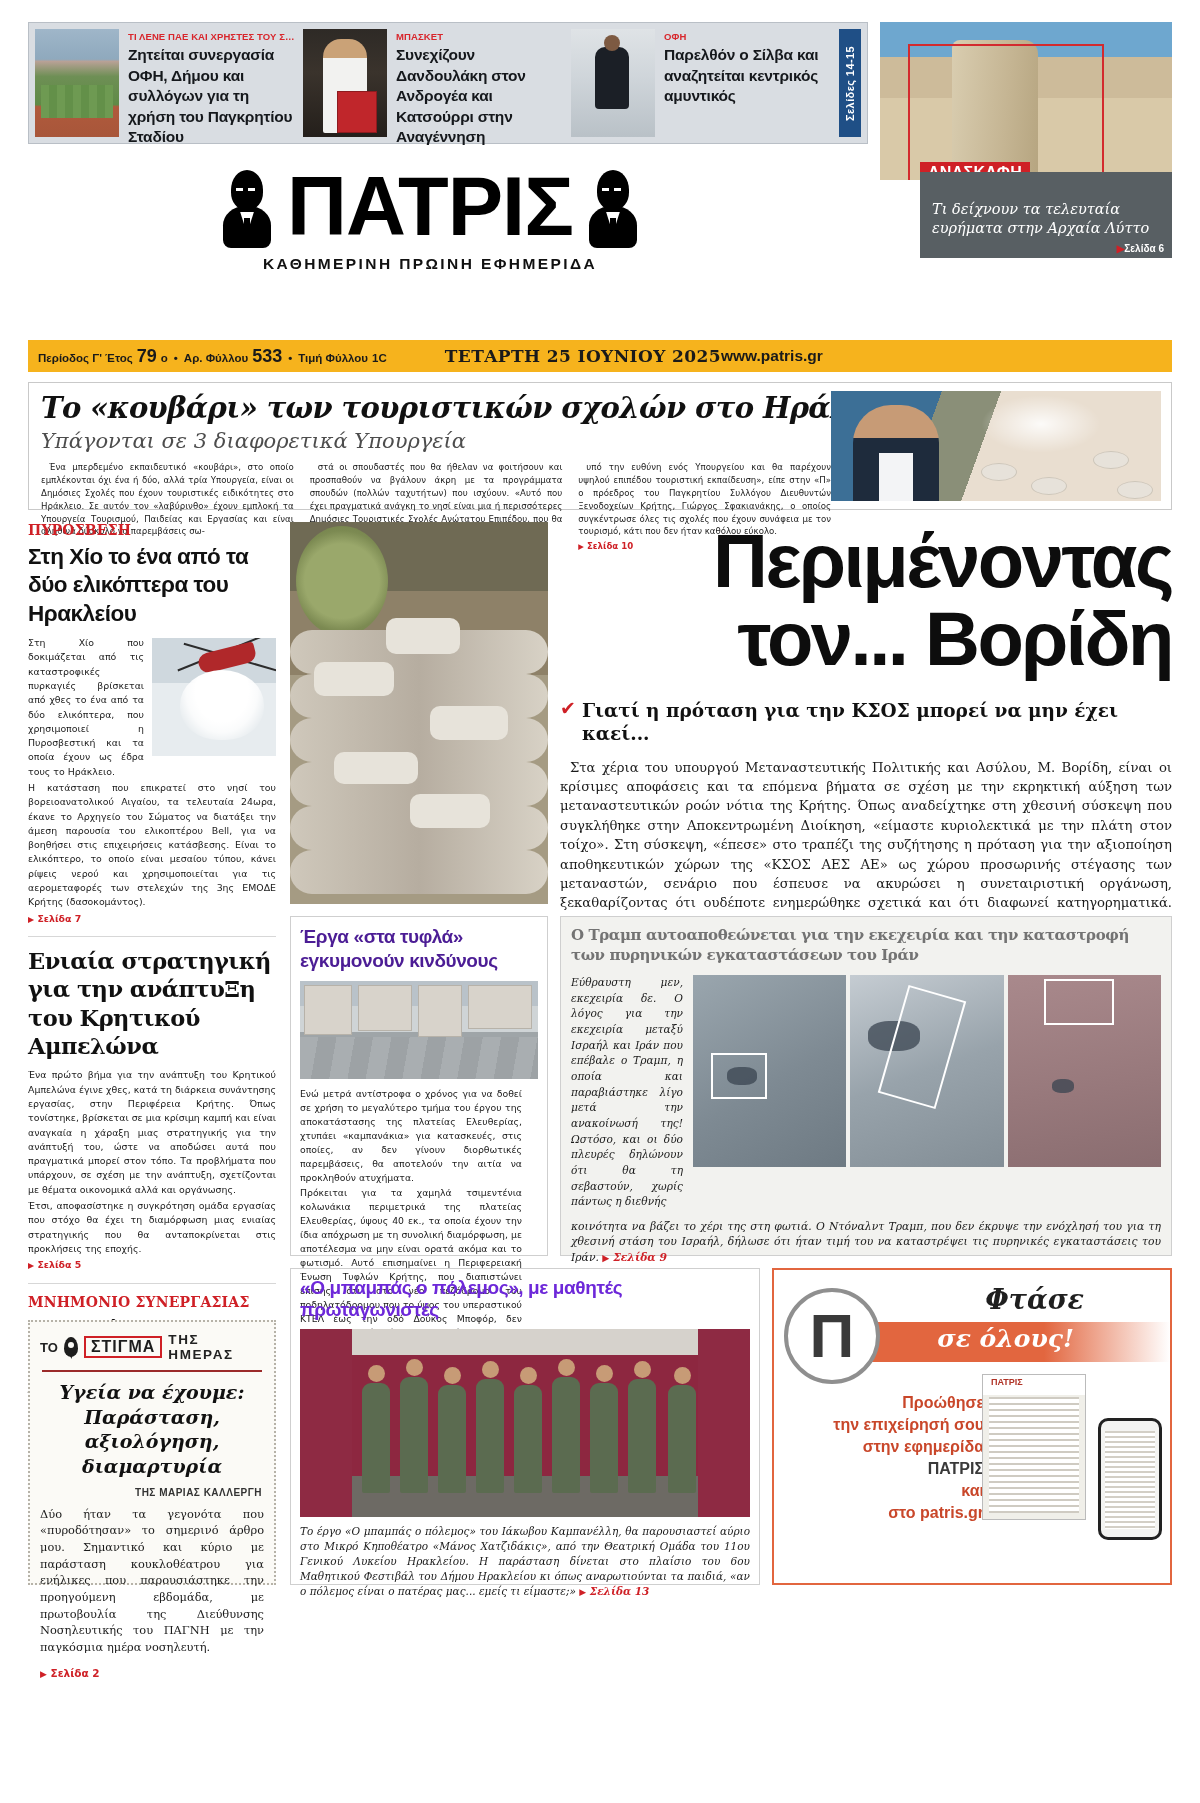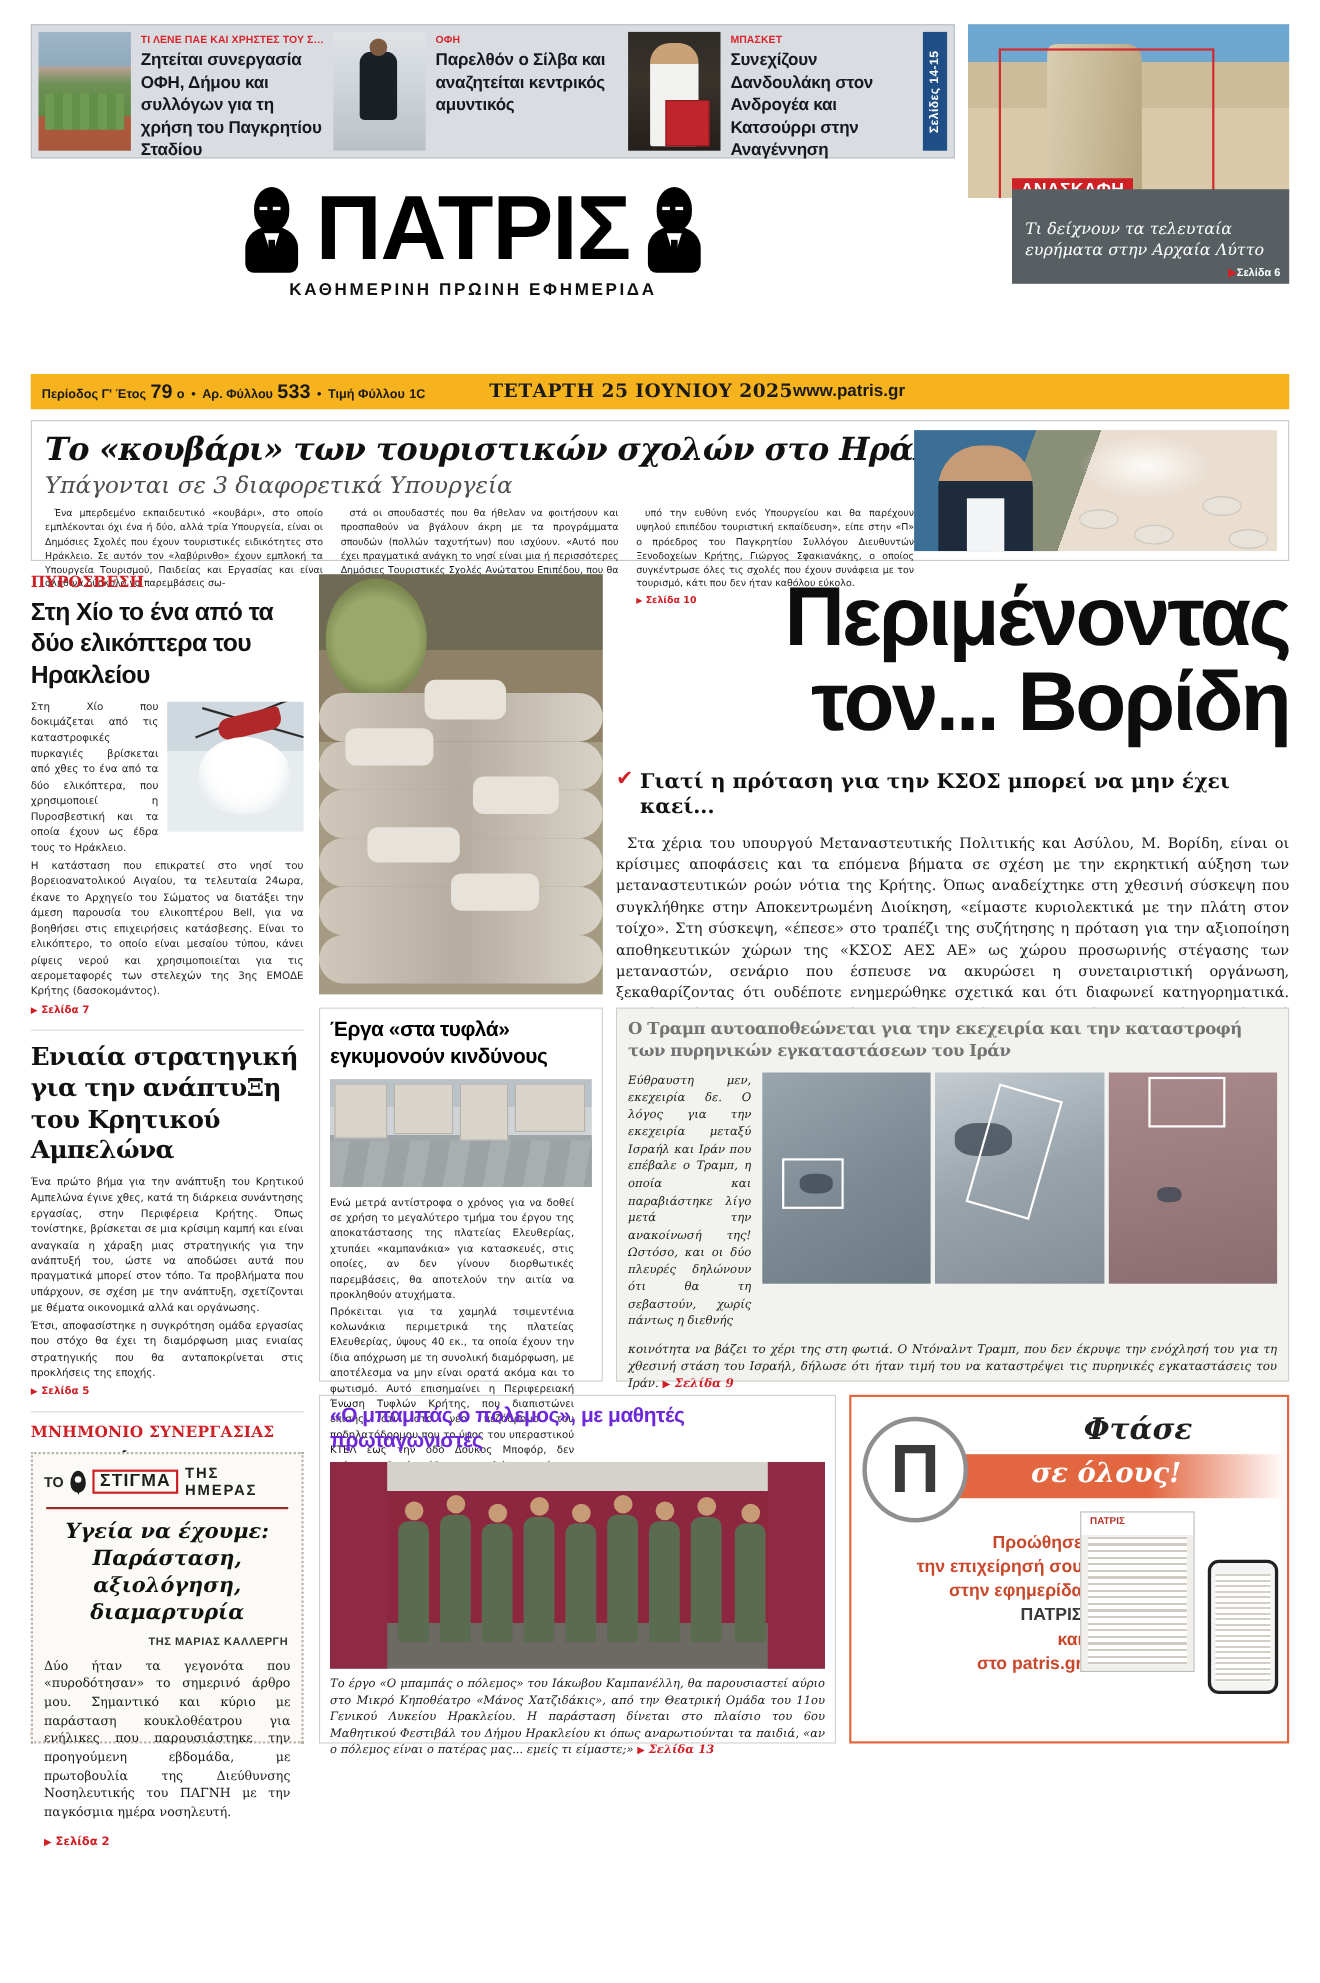--- a/index.html
+++ b/index.html
@@ -227,21 +227,21 @@
   .mh-check .txt { font-family:"DejaVu Serif", serif; font-weight:700; font-size:18.5px;
     line-height:1.26; color:#111; }
   .mh-body { margin-top:12px; font-family:"DejaVu Serif", serif; font-size:13.2px;
     line-height:1.47; text-align:justify; color:#1b1b1b; }
   .mh-body p { margin:0; text-indent:10px; }
 
   
   .tyfla { position:absolute; left:290px; top:916px; width:258px; height:340px;
     border:1px solid #cfcfcf; padding:8px 9px; }
   .tyfla-h { font-family:"Liberation Sans", sans-serif; font-weight:700; font-size:19px;
-    line-height:1.26; letter-spacing:-.4px; color:#000000; }
+    line-height:1.26; letter-spacing:-.4px; color:#4c1d95; }
   .tyfla-img { height:98px; margin:8px 0 8px 0; position:relative; overflow:hidden;
     background:linear-gradient(180deg,#b9c2c9 0 26%,#cfd4d6 26% 52%,#9fa5a8 52% 100%); }
   .tyfla-img .bldg { position:absolute; top:4px; background:#d8d3cb; border:1px solid #b7b2a9; }
   .tyfla-img .street { position:absolute; left:0; right:0; top:56px; height:42px;
     background:repeating-linear-gradient(100deg,#a9aeb1 0 18px,#9da2a5 18px 36px); }
   .tyfla-body { font-size:9.3px; line-height:1.5; text-align:justify; color:#1b1b1b; }
   .tyfla-body p { margin:0 16px 2px 0; }
 
   
   .trump { position:absolute; left:560px; top:916px; width:612px; height:340px;
@@ -312,31 +312,31 @@
 
   <div class="sports-strip">
     <div class="sp-item">
       <div class="sp-thumb stadium"></div>
       <div class="sp-text">
         <div class="sp-kicker">ΤΙ ΛΕΝΕ ΠΑΕ ΚΑΙ ΧΡΗΣΤΕΣ ΤΟΥ ΣΤΑΔΙΟΥ</div>
         <div class="sp-head">Ζητείται συνεργασία ΟΦΗ, Δήμου και συλλόγων για τη χρήση του Παγκρητίου Σταδίου</div>
       </div>
     </div>
     <div class="sp-item">
+      <div class="sp-thumb woman"></div>
+      <div class="sp-text">
+        <div class="sp-kicker">ΜΠΑΣΚΕΤ</div>
+        <div class="sp-head">Συνεχίζουν Δανδουλάκη στον Ανδρογέα και Κατσούρρι στην Αναγέννηση</div>
+      </div>
+    </div>
+    <div class="sp-item">
       <div class="sp-thumb player"></div>
       <div class="sp-text">
         <div class="sp-kicker">ΟΦΗ</div>
         <div class="sp-head">Παρελθόν ο Σίλβα και αναζητείται κεντρικός αμυντικός</div>
-      </div>
-    </div>
-    <div class="sp-item">
-      <div class="sp-thumb woman"></div>
-      <div class="sp-text">
-        <div class="sp-kicker">ΜΠΑΣΚΕΤ</div>
-        <div class="sp-head">Συνεχίζουν Δανδουλάκη στον Ανδρογέα και Κατσούρρι στην Αναγέννηση</div>
       </div>
     </div>
     <div class="sp-pages">
       <span>Σελίδες 14-15</span>
     </div>
   </div>
 
   <div class="excav">
     <div class="excav-img">
       <div class="pillar"></div>

